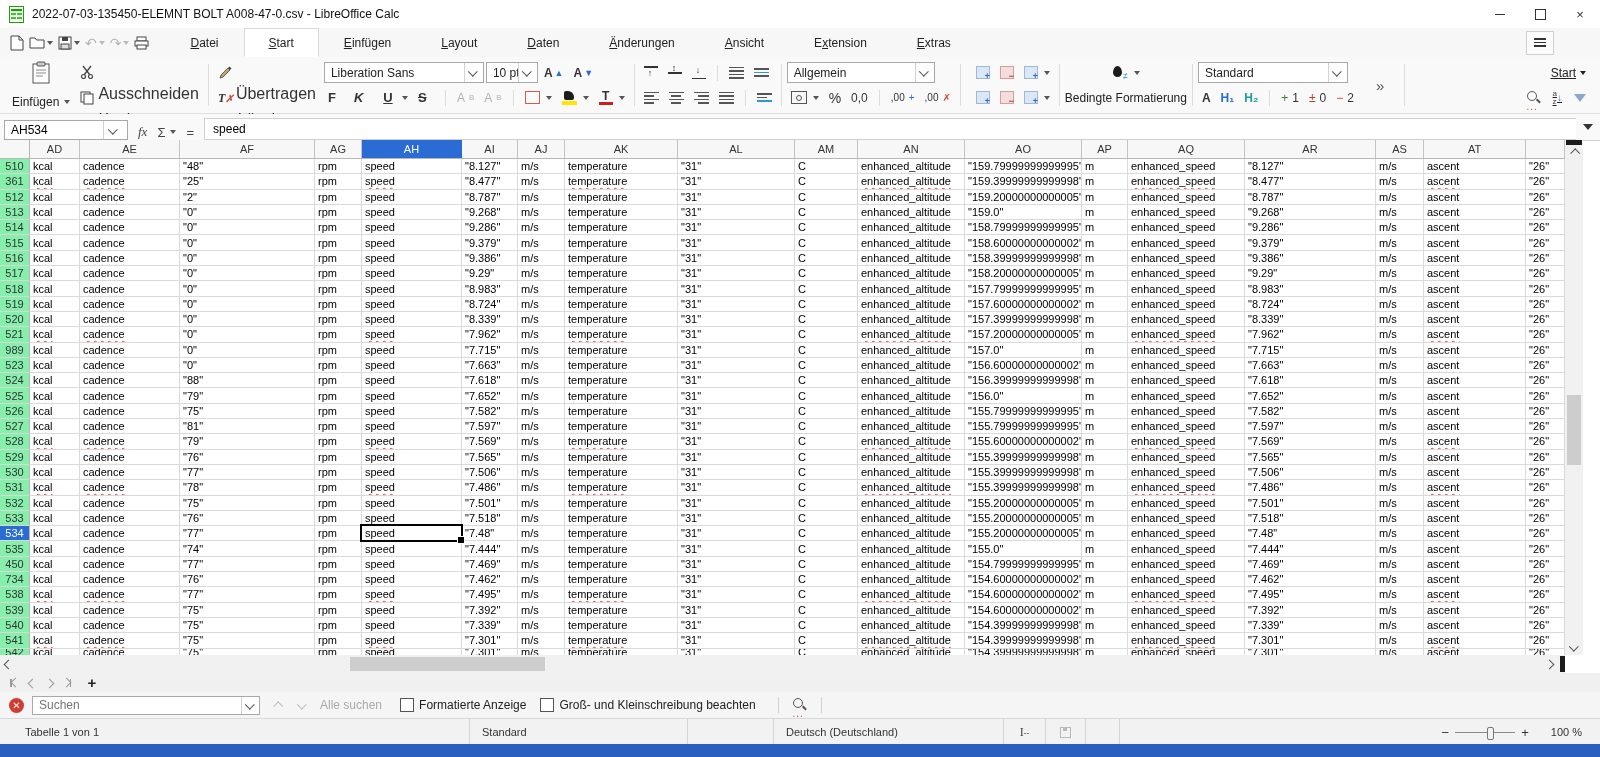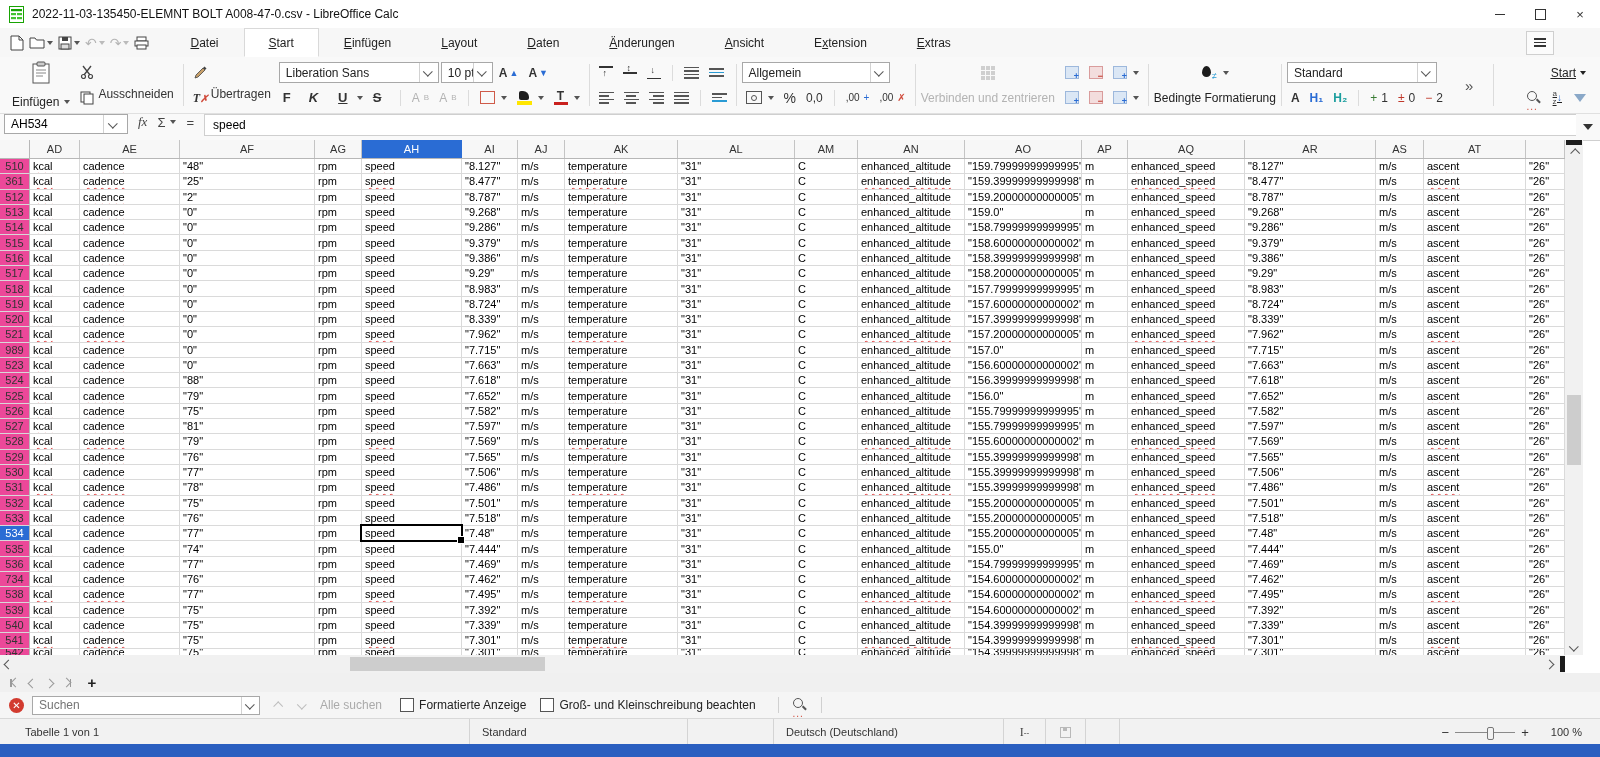--- a/index.html
+++ b/index.html
@@ -25,21 +25,21 @@
   .mtab{padding:0 24px;display:flex;align-items:center;font-size:12px;color:#222;border:1px solid transparent;}
   .mtab.active{background:#fff;border-color:#d9d9d9;border-bottom-color:#fff;position:relative;z-index:2;}
   .hamburger{margin-left:auto;margin-right:46px;align-self:center;width:26px;height:22px;border:1px solid #cfcfcf;background:#fbfbfb;display:flex;flex-direction:column;justify-content:center;align-items:center;gap:2px;}
   .hamburger i{width:12px;height:1.5px;background:#333;display:block;}
   
   .toolbar{position:absolute;left:0;top:57px;width:1600px;height:57px;background:#f9f9f9;border-bottom:1px solid #e0e0e0;display:flex;align-items:stretch;padding:3px 0 3px 6px;box-sizing:border-box;}
   .tsep{width:1px;background:#dcdcdc;margin:4px 5px;}
   .tgroup{display:flex;flex-direction:column;justify-content:space-between;}
   .trow{display:flex;align-items:center;gap:2px;height:25px;}
   .tbtn{display:flex;align-items:center;gap:4px;padding:0 4px;height:24px;border-radius:2px;color:#333;white-space:nowrap;}
-  .tbtn .lbl{font-size:12px;margin-top:44px;}
+  .tbtn .lbl{font-size:16px;margin-top:44px;}
   .tbtn.gray,.gray{color:#b3b3b3;}
   .bigbtn{display:flex;flex-direction:column;align-items:center;justify-content:space-between;padding:1px 6px;}
   .bigbtn .lbl{font-size:12px;}
   .combo{height:21px;background:#fff;border:1px solid #a8a8a8;display:flex;align-items:center;font-size:12px;box-sizing:border-box;}
   .combo .cval{padding:0 6px;flex:1;white-space:nowrap;overflow:hidden;}
   .combo .cdd{width:18px;height:100%;border-left:1px solid #d2d2d2;display:flex;align-items:center;justify-content:center;}
   .chev{width:6px;height:6px;border-left:1.4px solid #555;border-bottom:1.4px solid #555;display:inline-block;transform:rotate(-45deg) translateY(-1px);}
   .chev.up{transform:rotate(135deg) translateY(-1px);}
   .chev.left{transform:rotate(45deg);}
   .chev.right{transform:rotate(-135deg);}
@@ -79,41 +79,41 @@
   .pm .sign{color:#c0392b;} .p1 .sign{color:#3a7d34;}
   .chev2{font-size:15px;color:#555;letter-spacing:-2px;}
   .search-ic{position:relative;width:14px;height:14px;display:inline-block;}
   .search-ic .c{position:absolute;left:0;top:0;width:8px;height:8px;border:1.6px solid #555;border-radius:50%;}
   .search-ic .h{position:absolute;left:9px;top:9px;width:5px;height:1.6px;background:#555;transform:rotate(45deg);}
   .search-ic.reddots:after{content:"...";position:absolute;left:0;bottom:-7px;color:#d04a3a;font-size:10px;letter-spacing:1px;}
   .az-ic{display:inline-flex;align-items:center;font-size:8px;line-height:1;color:#444;}
   .az-ic .col{display:flex;flex-direction:column;} .az-ic .ar{font-size:10px;color:#2a6cd4;}
   .funnel{width:0;height:0;border-left:6px solid transparent;border-right:6px solid transparent;border-top:8px solid #8aa8c8;position:relative;display:inline-block;}
   
-  .formulabar{position:absolute;left:0;top:114px;width:1600px;height:26px;background:#f9f9f9;border-bottom:1px solid #cfcfcf;display:flex;align-items:flex-start;}
+  .formulabar{position:absolute;left:0;top:114px;width:1600px;height:26px;background:#f9f9f9;border-bottom:1px solid #cfcfcf;display:flex;align-items:flex-end;}
   .namebox{width:124px;height:20px;margin-left:4px;background:#fff;border:1px solid #a8a8a8;display:flex;align-items:center;box-sizing:border-box;}
   .namebox input{border:0;outline:0;width:92px;font:12px "Liberation Sans",sans-serif;padding:0 0 0 6px;background:transparent;}
   .namebox .cdd{width:18px;height:100%;border-left:1px solid #d2d2d2;display:flex;align-items:center;justify-content:center;}
   .fbico{display:flex;align-items:center;gap:10px;padding:0 10px;color:#444;font-size:13px;}
   .fbico .fx{font-style:italic;font-family:"Liberation Serif",serif;}
   .fml-input{flex:1;height:20px;background:#fff;border:1px solid #cfcfcf;border-right:0;display:flex;align-items:center;}
   .fml-input input{border:0;outline:0;width:100%;font:12px "Liberation Sans",sans-serif;padding:0 8px;background:transparent;}
   .fbexp{width:24px;display:flex;align-items:center;justify-content:center;height:26px;}
   .fbexp .tri{width:0;height:0;border-left:5px solid transparent;border-right:5px solid transparent;border-top:6px solid #333;}
   
   .gridwrap{position:absolute;left:0;top:140px;width:1565px;height:515px;overflow:hidden;background:#fff;}
   .colheads{display:flex;height:18px;background:#f7f7f7;border-bottom:1px solid #b7b7b7;}
   .corner{width:30px;min-width:30px;border-right:1px solid #b7b7b7;background:#f7f7f7;box-sizing:border-box;}
   .colh{border-right:1px solid #c4c4c4;box-sizing:border-box;display:flex;align-items:center;justify-content:center;
     font-size:11px;color:#333;height:18px;overflow:hidden;background:#f7f7f7;flex-shrink:0;}
   .colh.sel{background:#2a6cd4;color:#fff;border-right-color:#2a6cd4;}
   .colh.cut span{visibility:hidden;}
   .grow{display:flex;height:15.3px;}
   .grow.partial{height:7.5px;overflow:hidden;}
-  .rowh{width:30px;min-width:30px;background:#ec4899;border-right:1px solid #b7b7b7;border-bottom:1px solid #d8d8d8;
+  .rowh{width:30px;min-width:30px;background:#86efac;border-right:1px solid #b7b7b7;border-bottom:1px solid #d8d8d8;
     box-sizing:border-box;font-size:11px;color:#333;display:flex;align-items:center;justify-content:center;}
   .rowh.sel{background:#2a6cd4;color:#fff;}
   .gcell{border-right:1px solid #dadada;border-bottom:1px solid #dadada;box-sizing:border-box;font-size:11px;color:#000;
     padding:0 0 0 3px;display:flex;align-items:center;white-space:nowrap;overflow:hidden;flex-shrink:0;background:#fff;}
   .sp{text-decoration:underline;text-decoration-style:wavy;text-decoration-color:#e03a3a;text-decoration-thickness:1px;text-underline-offset:2px;}
   .cellcursor{position:absolute;left:360px;top:524px;width:103px;height:18px;border:2px solid #000;box-sizing:border-box;background:transparent;}
   .cellcursor .fill{position:absolute;right:-4px;bottom:-4px;width:6px;height:6px;background:#000;border:1px solid #fff;}
   
   .vscroll{position:absolute;left:1565px;top:140px;width:18px;height:515px;background:#f1f1f1;}
   .vsplit{position:absolute;left:1px;top:0;width:16px;height:5px;background:#1c1c1c;}
@@ -162,21 +162,21 @@
     <span class="doc-icon">
       <svg width="15" height="17" viewBox="0 0 15 17">
           <rect x="0.5" y="0.5" width="14" height="16" fill="#fff" stroke="#18a303"></rect>
           <rect x="2" y="3" width="11" height="2.2" fill="#18a303"></rect>
           <rect x="2" y="7" width="5" height="2.2" fill="#43c330"></rect>
           <rect x="8" y="7" width="5" height="2.2" fill="#43c330"></rect>
           <rect x="2" y="11" width="5" height="2.2" fill="#43c330"></rect>
           <rect x="8" y="11" width="5" height="2.2" fill="#43c330"></rect>
         </svg>
     </span>
-    <span class="title-text">2022-11-03-135450-ELEMNT BOLT A008-47-0.csv - LibreOffice Calc</span>
+    <span class="title-text">2022-07-03-135450-ELEMNT BOLT A008-47-0.csv - LibreOffice Calc</span>
     <div class="wincontrols">
       <span class="winbtn">
           <i class="min-glyph"></i>
         </span>
       <span class="winbtn">
           <i class="max-glyph"></i>
         </span>
       <span class="winbtn">
           <span class="close-glyph">×</span>
         </span>
@@ -442,38 +442,20 @@
             <span class="mini">,00</span>
             <span style="color:#2a6cd4;font-size:10px;">+</span>
           </span>
         <span class="tbtn">
             <span class="mini">,00</span>
             <span style="color:#d04a3a;font-size:10px;">✗</span>
           </span>
       </div>
     </div>
     <div class="tsep"></div>
-    <div class="tgroup" style="justify-content:space-between;align-items:center;">
-      <div class="trow">
-          <span class="grid-ic">
-            <i></i>
-            <i></i>
-            <i></i>
-            <i></i>
-            <i></i>
-            <i></i>
-            <i></i>
-            <i></i>
-            <i></i>
-          </span>
-        </div>
-      <div class="trow">
-          <span class="lbl gray">Verbinden und zentrieren</span>
-        </div>
-    </div>
     <div class="tgroup" style="margin-left:6px;">
       <div class="trow">
         <span class="tbtn">
             <i class="ins-ic"></i>
           </span>
         <span class="tbtn">
             <i class="ins-ic red"></i>
           </span>
         <span class="tbtn">
             <i class="ins-ic"></i>
@@ -2108,21 +2090,21 @@
             <span>m/s</span>
           </div>
           <div class="gcell" style="width: 102px;">
             <span class="sp">ascent</span>
           </div>
           <div class="gcell" style="width: 39px;">
             <span>"26"</span>
           </div>
         </div>
         <div class="grow">
-          <div class="rowh">536</div>
+          <div class="rowh">450</div>
           <div class="gcell" style="width: 50px;">
             <span class="sp">kcal</span>
           </div>
           <div class="gcell" style="width: 100px;">
             <span class="sp">cadence</span>
           </div>
           <div class="gcell" style="width: 135px;">
             <span>"77"</span>
           </div>
           <div class="gcell" style="width: 47px;">

